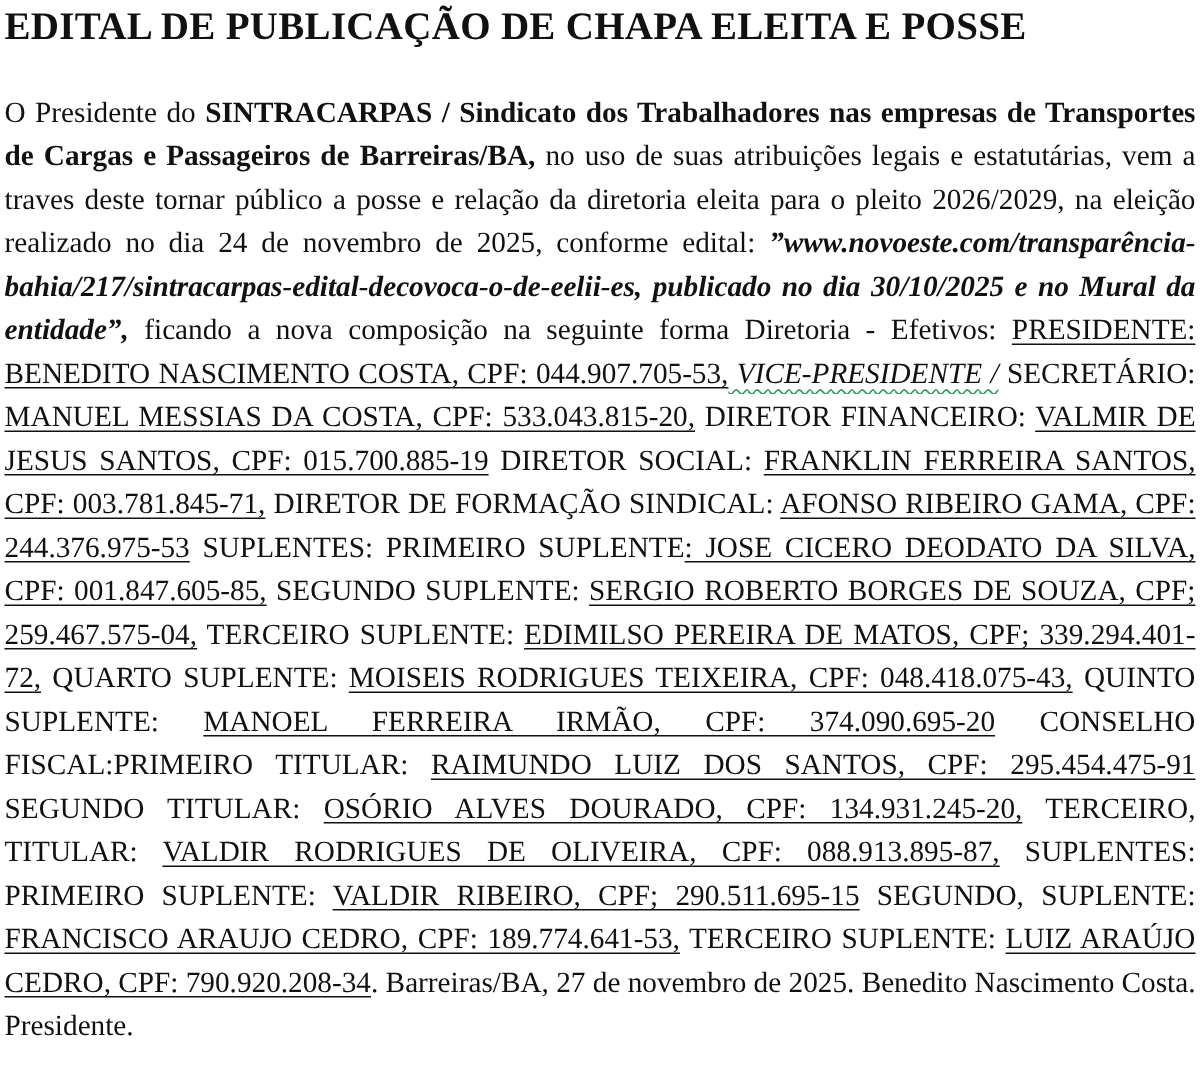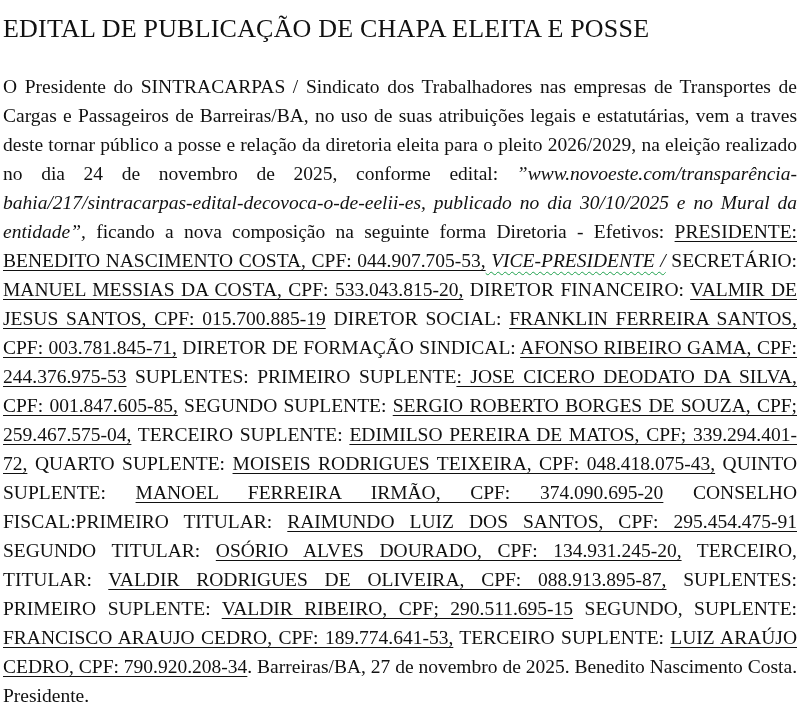--- a/index.html
+++ b/index.html
@@ -12,36 +12,36 @@
     width:800px;
     height:710px;
     box-sizing:border-box;
     background:var(--paper);
     color:var(--ink);
     padding:4px 3px 0 3px;
     overflow:hidden;
     font-family:"Liberation Serif","DejaVu Serif",serif;
   }
   .doc-title{
-    margin:11px 0 28px 0;
+    margin:0 0 28px 0;
     font-size:26px;
-    font-weight:normal;
+    font-weight:bold;
     letter-spacing:0.2px;
     line-height:1.1;
     color:var(--ink);
   }
   .doc-body{
     margin:0;
     font-size:19.5px;
     line-height:29px;
     text-align:justify;
     overflow-wrap:break-word;
     color:var(--ink);
   }
-  .doc-body .b{font-weight:normal;}
+  .doc-body .b{font-weight:bold;}
   .doc-body .i{font-style:italic;}
   .doc-body .u{
     text-decoration:underline;
     text-decoration-thickness:1px;
     text-underline-offset:3px;
   }
   .doc-body .w{
     text-decoration:underline;
     text-decoration-style:wavy;
     text-decoration-color:var(--wavy);

